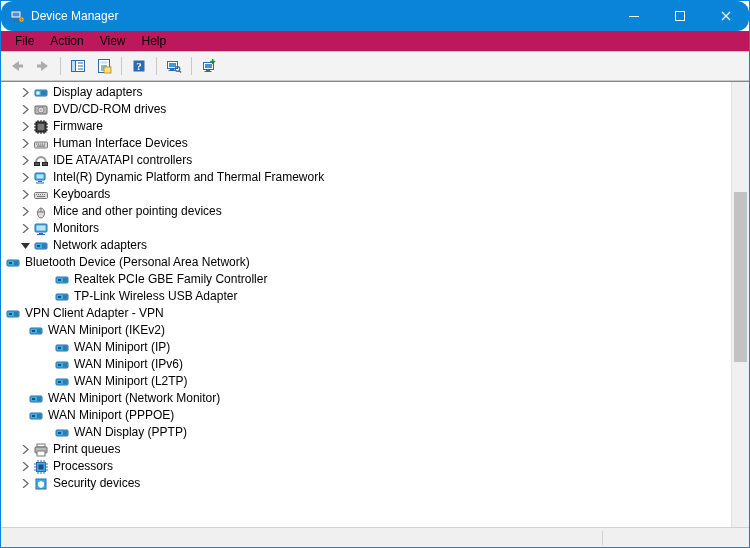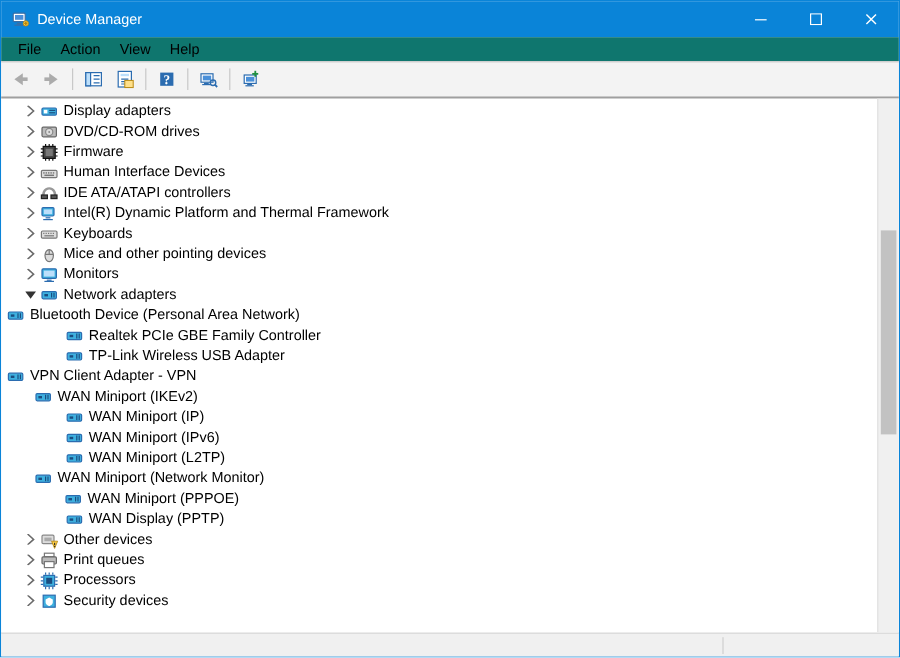--- a/index.html
+++ b/index.html
@@ -22,20 +22,21 @@
     flex-direction: column;
   }
   
   .titlebar {
     height: 30px;
     background: #0a84d8;
     color: #fff;
     display: flex;
     align-items: center;
     padding-left: 8px;
+    border-radius: 12px;
   }
   .titlebar .app-icon {
     width: 16px;
     height: 16px;
     margin-right: 6px;
     display: flex;
     align-items: center;
     justify-content: center;
   }
   .titlebar .title {
@@ -52,21 +53,21 @@
     height: 100%;
     display: flex;
     align-items: center;
     justify-content: center;
     color: #fff;
   }
   .winbtn svg { display:block; }
   
   .menubar {
     height: 20px;
-    background: #0f766e;
+    background: #be185d;
     display: flex;
     align-items: center;
     padding: 0 6px;
     border-bottom: 0;
   }
   .menuitem {
     padding: 2px 8px;
     font-size: 12px;
     color: #000;
   }
@@ -539,58 +540,41 @@
       <div class="row" style="padding-left:27px">
         <span class="devicon">
             <svg width="16" height="16" viewBox="0 0 16 16">
               <rect x="2" y="5" width="12" height="6" rx="1" fill="#3eb0df" stroke="#2b6cb0"></rect>
               <rect x="4" y="7" width="3" height="2" fill="#1a4d80"></rect>
               <path d="M10 6 v4 M12 6 v4" stroke="#1a4d80" stroke-width="1"></path>
             </svg>
           </span>
         <span class="label">WAN Miniport (Network Monitor)</span>
       </div>
-      <div class="row" style="padding-left:52px">
+      <div class="row" style="padding-left:27px">
         <span class="devicon">
             <svg width="16" height="16" viewBox="0 0 16 16">
               <rect x="2" y="5" width="12" height="6" rx="1" fill="#3eb0df" stroke="#2b6cb0"></rect>
               <rect x="4" y="7" width="3" height="2" fill="#1a4d80"></rect>
               <path d="M10 6 v4 M12 6 v4" stroke="#1a4d80" stroke-width="1"></path>
             </svg>
           </span>
         <span class="label">WAN Miniport (PPPOE)</span>
       </div>
       <div class="row" style="padding-left:53px">
         <span class="devicon">
             <svg width="16" height="16" viewBox="0 0 16 16">
               <rect x="2" y="5" width="12" height="6" rx="1" fill="#3eb0df" stroke="#2b6cb0"></rect>
               <rect x="4" y="7" width="3" height="2" fill="#1a4d80"></rect>
               <path d="M10 6 v4 M12 6 v4" stroke="#1a4d80" stroke-width="1"></path>
             </svg>
           </span>
         <span class="label">WAN Display (PPTP)</span>
       </div>
 
-      <div class="row" style="padding-left:16px">
-        <span class="expander">
-            <svg width="9" height="9" viewBox="0 0 9 9">
-              <path d="M2 0 L7 4.5 L2 9" fill="none" stroke="#6b6b6b" stroke-width="1.3"></path>
-            </svg>
-          </span>
-        <span class="devicon">
-          <svg width="16" height="16" viewBox="0 0 16 16">
-            <rect x="2" y="4" width="10" height="7" rx="1" fill="#ddd" stroke="#888"></rect>
-            <rect x="4" y="6" width="6" height="3" fill="#aaa"></rect>
-            <path d="M10 9 L15 9 L12.5 15 Z" fill="#ffd24d" stroke="#b8860b" stroke-width="0.7"></path>
-            <rect x="12.1" y="10.3" width="0.9" height="2.1" fill="#222"></rect>
-            <rect x="12.1" y="13" width="0.9" height="0.9" fill="#222"></rect>
-          </svg>
-        </span>
-        <span class="label">Other devices</span>
-      </div>
 
       <div class="row" style="padding-left:16px">
         <span class="expander">
             <svg width="9" height="9" viewBox="0 0 9 9">
               <path d="M2 0 L7 4.5 L2 9" fill="none" stroke="#6b6b6b" stroke-width="1.3"></path>
             </svg>
           </span>
         <span class="devicon">
             <svg width="16" height="16" viewBox="0 0 16 16">
               <rect x="4" y="2" width="8" height="3" fill="#fff" stroke="#777"></rect>

